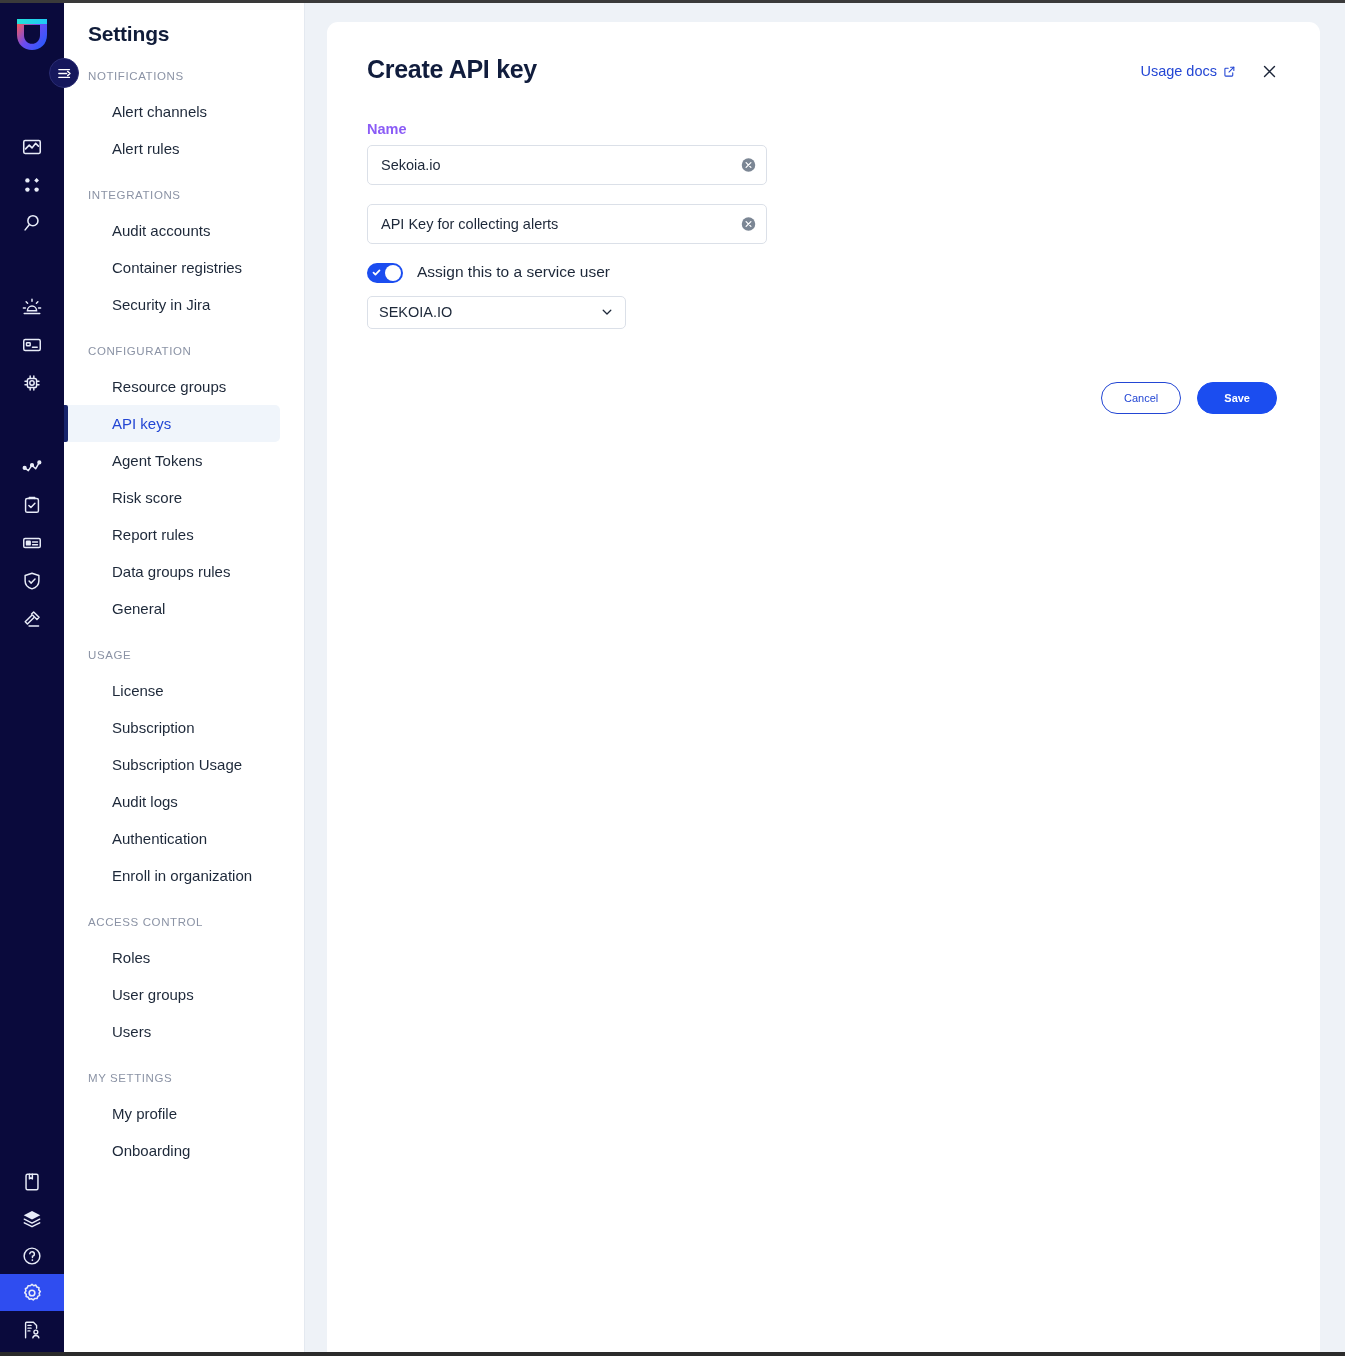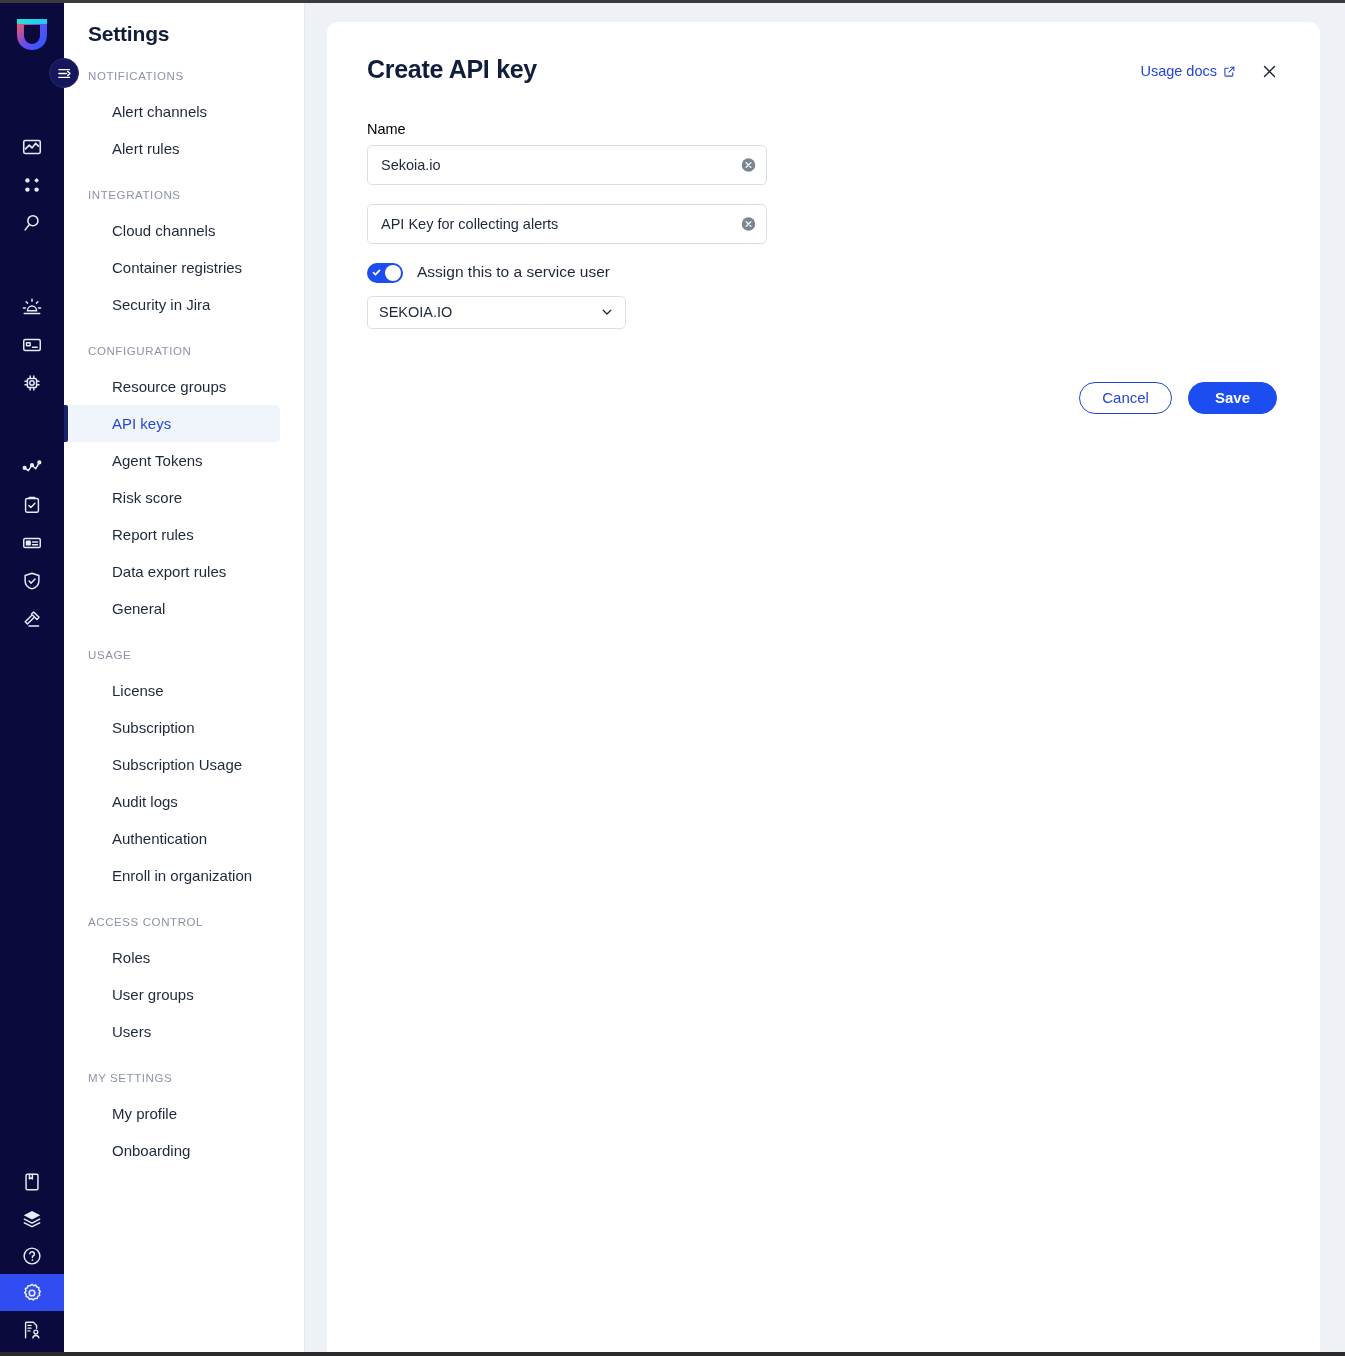--- a/index.html
+++ b/index.html
@@ -209,22 +209,23 @@
     display: flex; align-items: center; justify-content: center;
     cursor: pointer; color: #1b2438;
   }
   .close-btn svg { width: 17px; height: 17px; display: block; }
 
   
   .form-wrap { padding-top: 37px; }
 
   .field-label {
     font-size: 14.5px;
-    color: #000000;
+    color: #8b5cf6;
     margin-bottom: 8px;
+    font-weight: bold;
   }
 
   .input-shell {
     position: relative;
     width: 400px;
     margin-bottom: 19px;
   }
 
   .text-input {
     width: 100%;
@@ -316,21 +317,21 @@
     display: flex;
     justify-content: flex-end;
     gap: 16px;
     margin-top: 53px;
     padding-right: 3px;
   }
 
   .btn {
     height: 32px;
     border-radius: 16px;
-    font-size: 15px;
+    font-size: 11px;
     font-family: "Liberation Sans", sans-serif;
     cursor: pointer;
     display: inline-flex;
     align-items: center;
     justify-content: center;
     padding: 0 22px;
   }
   .btn-secondary {
     background: #ffffff;
     border: 1px solid #2346d4;
@@ -528,32 +529,32 @@
   <aside class="settings-panel">
     <div class="panel-title">Settings</div>
     <div id="nav-sections">
         <div class="nav-section">
           <div class="nav-section-label">NOTIFICATIONS</div>
           <div class="nav-item">Alert channels</div>
           <div class="nav-item">Alert rules</div>
         </div>
         <div class="nav-section">
           <div class="nav-section-label">INTEGRATIONS</div>
-          <div class="nav-item">Cloud channels</div>
+          <div class="nav-item">Audit accounts</div>
           <div class="nav-item">Container registries</div>
           <div class="nav-item">Security in Jira</div>
         </div>
         <div class="nav-section">
           <div class="nav-section-label">CONFIGURATION</div>
           <div class="nav-item">Resource groups</div>
           <div class="nav-item active">API keys</div>
           <div class="nav-item">Agent Tokens</div>
           <div class="nav-item">Risk score</div>
           <div class="nav-item">Report rules</div>
-          <div class="nav-item">Data export rules</div>
+          <div class="nav-item">Data groups rules</div>
           <div class="nav-item">General</div>
         </div>
         <div class="nav-section">
           <div class="nav-section-label">USAGE</div>
           <div class="nav-item">License</div>
           <div class="nav-item">Subscription</div>
           <div class="nav-item">Subscription Usage</div>
           <div class="nav-item">Audit logs</div>
           <div class="nav-item">Authentication</div>
           <div class="nav-item">Enroll in organization</div>

